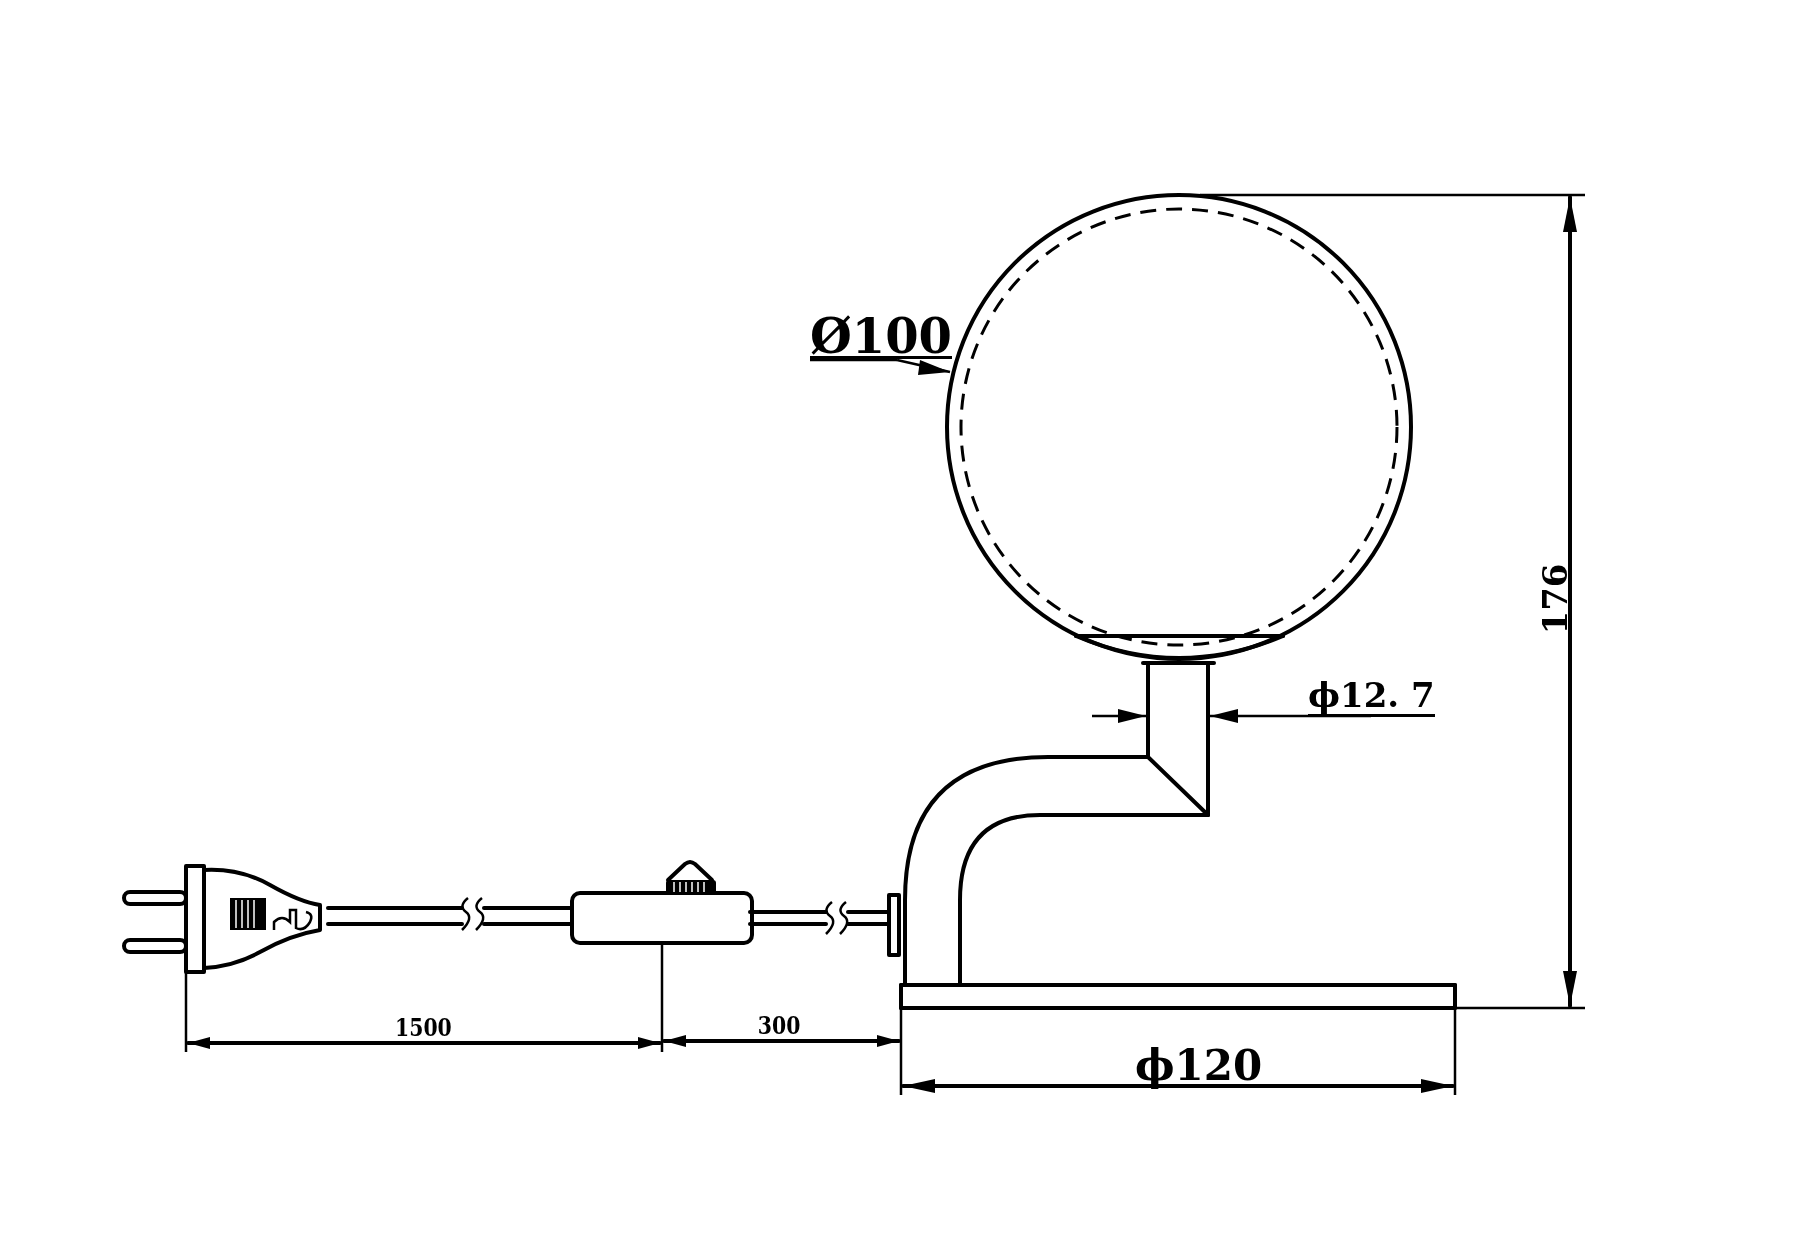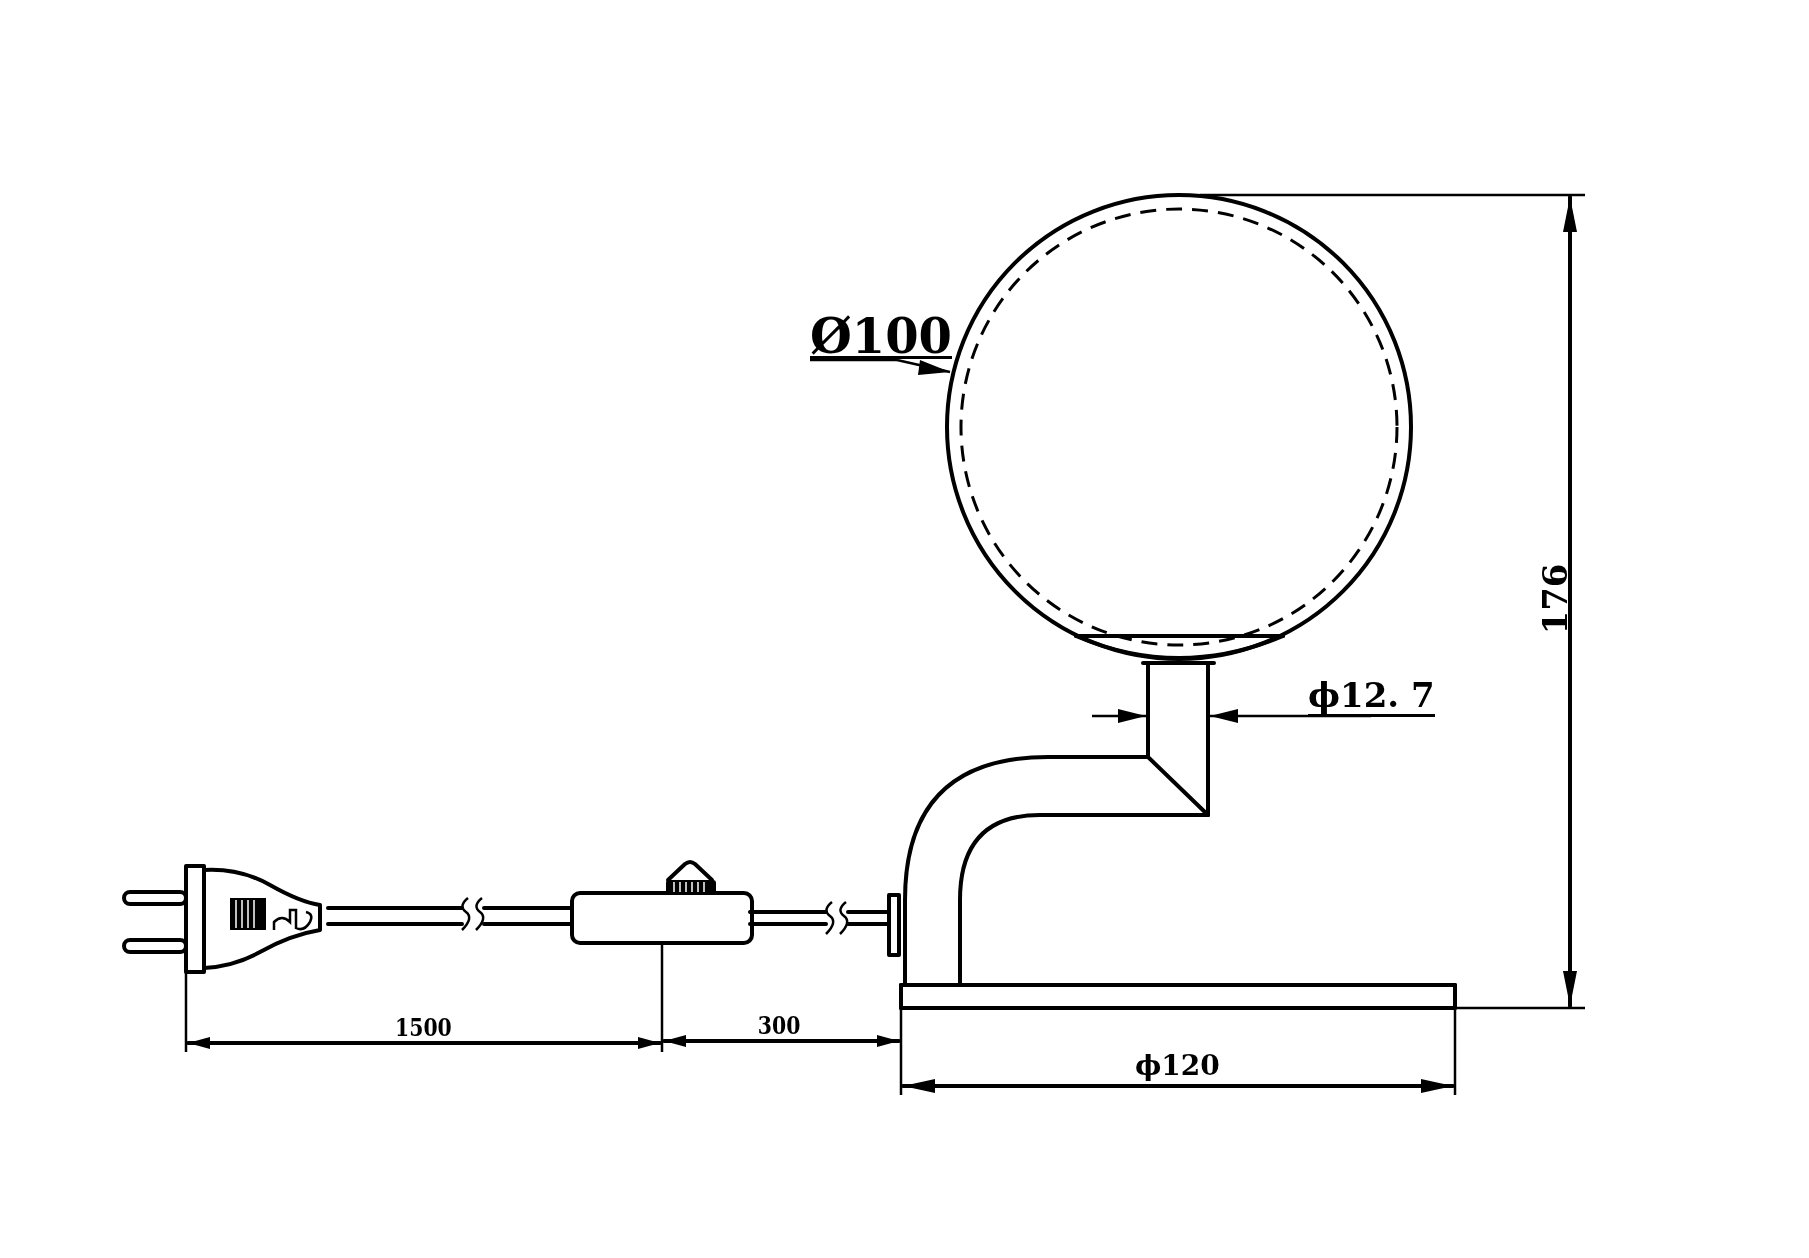--- a/index.html
+++ b/index.html
@@ -139,19 +139,19 @@
     <line class="ln" x1="903" y1="1086" x2="1453" y2="1086"></line>
     <polygon class="fillb" points="903,1086 935,1079 935,1093"></polygon>
     <polygon class="fillb" points="1453,1086 1421,1079 1421,1093"></polygon>
   </g>
 </svg>
 
 <div class="label underline" style="left:810px; top:318px; font-size:48px; line-height:36px;">Ø100</div>
 
 <div class="label underline" style="left:1262px; top:678px; font-size:34px; line-height:34px;margin-left:46px;">ϕ12. 7</div>
 
-<div class="label" style="left:1135px; top:1048px; font-size:28px; line-height:36px;">ϕ120</div>
+<div class="label" style="left:1135px; top:1048px; font-size:42px; line-height:36px;">ϕ120</div>
 
 <div class="label" style="left:390px; top:1016px; font-size:24px; line-height:24px; transform:scaleX(0.85);">1500</div>
 
 <div class="label" style="left:754px; top:1014px; font-size:24px; line-height:24px; transform:scaleX(0.85);">300</div>
 
 <div class="label" style="left:1520px; top:582px; font-size:34px; line-height:34px; transform:rotate(-90deg); transform-origin:center;">176</div>
 
 </body></html>

